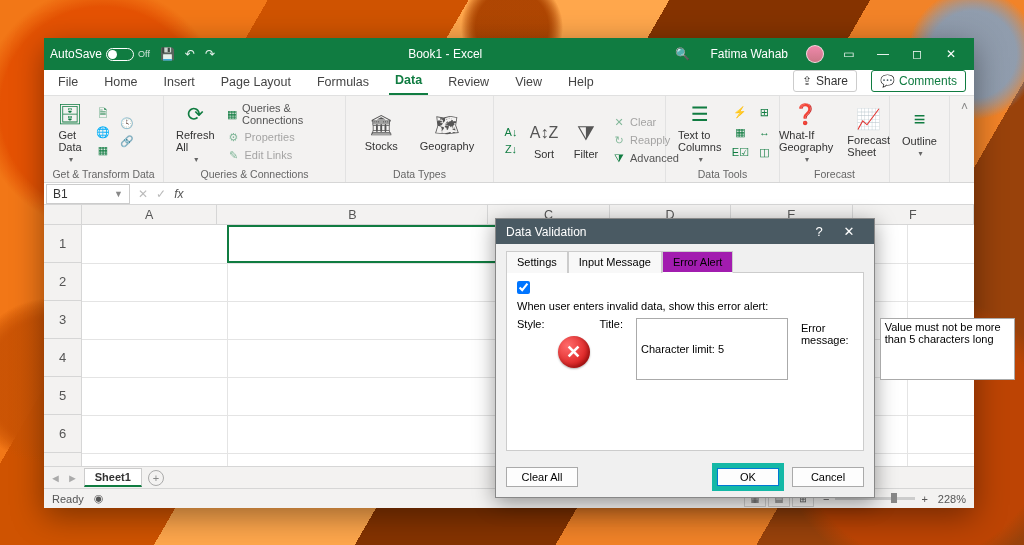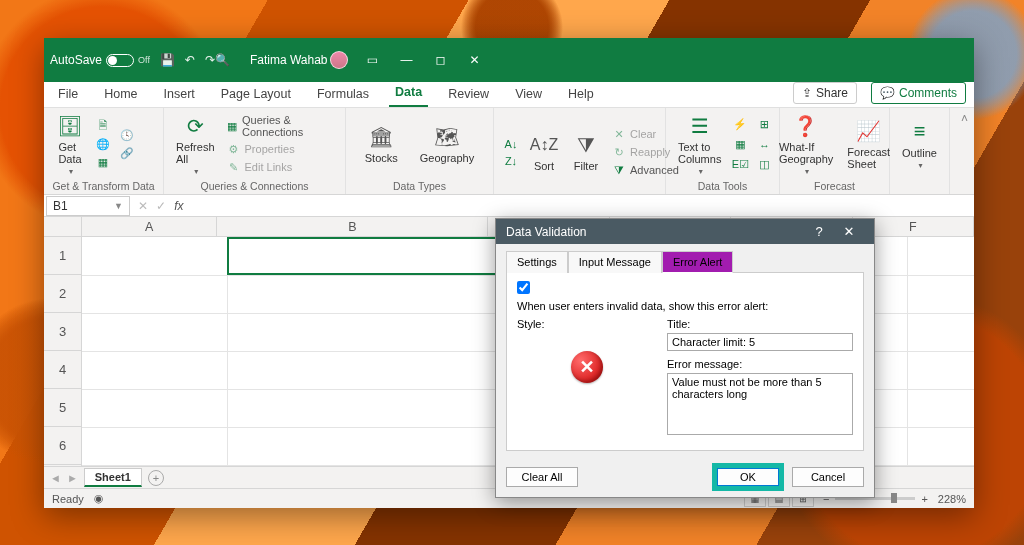--- a/index.html
+++ b/index.html
@@ -18,30 +18,30 @@
       radial-gradient(circle at 5% 70%, rgba(180,90,30,.8) 0 6%, transparent 8%),
       radial-gradient(circle at 95% 10%, rgba(120,160,200,.5) 0 4%, transparent 6%),
       radial-gradient(circle at 50% 5%, rgba(150,70,20,.7) 0 5%, transparent 7%);
   }
   .window {
     position: absolute; left: 44px; top: 38px; width: 930px; height: 470px;
     background: #fff; box-shadow: 0 8px 30px rgba(0,0,0,.4);
     display: flex; flex-direction: column; font-size: 12px; color: #333;
   }
   .titlebar {
-    height: 44px; background: #107c41; color: #fff; display: flex; align-items: center;
+    height: 32px; background: #107c41; color: #fff; display: flex; align-items: center;
     padding: 0 6px; font-size: 12px;
   }
   .titlebar .autosave { display:flex; align-items:center; gap:4px; }
   .toggle { width: 28px; height: 13px; border: 1px solid #fff; border-radius: 7px; position: relative; }
   .toggle::after { content:""; position:absolute; width:9px; height:9px; background:#fff; border-radius:50%; left:1px; top:1px; }
   .qat { display:flex; gap:10px; margin-left:10px; }
   .qat span { opacity:.9; }
   .titlebar .title { flex:1; text-align:center; }
-  .titlebar .user { display:flex; align-items:center; gap:2px; margin-right:8px; }
+  .titlebar .user { display:flex; align-items:center; gap:18px; margin-right:8px; }
   .avatar { width:18px; height:18px; border-radius:50%; background:linear-gradient(#e8a,#c78); border:1px solid rgba(255,255,255,.7); }
   .winbtns { display:flex; }
   .winbtn { width:34px; height:28px; display:flex; align-items:center; justify-content:center; color:#fff; }
   .tabs { height:26px; background:#fff; display:flex; align-items:flex-end; padding:0 8px; border-bottom:1px solid #e0e0e0; gap:14px; }
   .tab { padding:4px 6px 6px; font-size:12.5px; color:#444; cursor:default; }
   .tab.active { color:#107c41; border-bottom:2px solid #107c41; font-weight:600; }
   .tabs .spacer { flex:1; }
   .share, .comments { border:1px solid #ccc; border-radius:3px; padding:3px 8px; font-size:12px; display:flex; align-items:center; gap:4px; margin-bottom:3px; }
   .comments { color:#107c41; border-color:#107c41; }
   .ribbon { height:87px; background:#f3f2f1; border-bottom:1px solid #d6d6d6; display:flex; }
@@ -83,21 +83,21 @@
   .dlg-title { height:25px; background:#4a5a63; color:#fff; display:flex; align-items:center; padding:0 10px; font-size:12px; }
   .dlg-title .spacer { flex:1; }
   .dlg-title .btn { width:30px; text-align:center; font-size:13px; }
   .dlg-tabs { display:flex; padding:6px 10px 0; gap:0; }
   .dlg-tab { padding:4px 10px; border:1px solid #ccc; background:#f8f8f8; border-bottom:none; font-size:11px; position:relative; top:1px; }
   .dlg-tab.active { background:#a21caf; border-bottom:1px solid #fff; z-index:1; }
   .dlg-panel { margin:0 10px 6px; border:1px solid #ccc; background:#fff; flex:1; padding:8px 10px; }
   .chk { display:flex; align-items:center; gap:5px; margin-bottom:6px; }
   .chk input { width:13px; height:13px; }
   .dlg-row { display:flex; gap:10px; }
-  .dlg-col { display:flex; flex-direction:column; gap:3px; }
+  .dlg-col { display:flex; flex-direction:row; gap:13px; }
   .dlg-col label { font-size:11px; }
   .dlg-col select, .dlg-col input[type=text], .dlg-col textarea { border:1px solid #aaa; font-size:11px; padding:2px 4px; font-family:inherit; }
   .erricon { width:32px; height:32px; border-radius:50%; background:radial-gradient(circle at 30% 30%,#ff6b6b,#cc0000); display:flex; align-items:center; justify-content:center; color:#fff; font-weight:bold; font-size:18px; margin:18px auto 0; box-shadow:inset -2px -2px 4px rgba(0,0,0,.3), 0 1px 2px rgba(0,0,0,.3); }
   .dlg-buttons { display:flex; gap:8px; padding:6px 10px; align-items:center; }
   .dlg-buttons .spacer { flex:1; }
   .dlg-btn { min-width:72px; padding:3px 10px; border:1px solid #aaa; background:#fdfdfd; font-size:11px; text-align:center; }
   .dlg-btn.primary { border:5px solid #14b8a6; box-shadow:0 0 0 1px #0078d4 inset; }
 </style>
 </head>
 <body>
@@ -110,20 +110,21 @@
     <div class="autosave">
       <span>AutoSave</span>
       <span class="toggle"></span>
       <span style="font-size:9px;opacity:.8">Off</span>
     </div>
     <div class="qat">
       <span>💾</span>
       <span>↶</span>
       <span>↷</span>
     </div>
+    <div class="title">Book1 - Excel</div>
     <span style="margin-right:20px">🔍</span>
     <div class="user">
       <span>Fatima Wahab</span>
       <span class="avatar"></span>
     </div>
     <div class="winbtns">
       <div class="winbtn">▭</div>
       <div class="winbtn">—</div>
       <div class="winbtn">◻</div>
       <div class="winbtn">✕</div>

